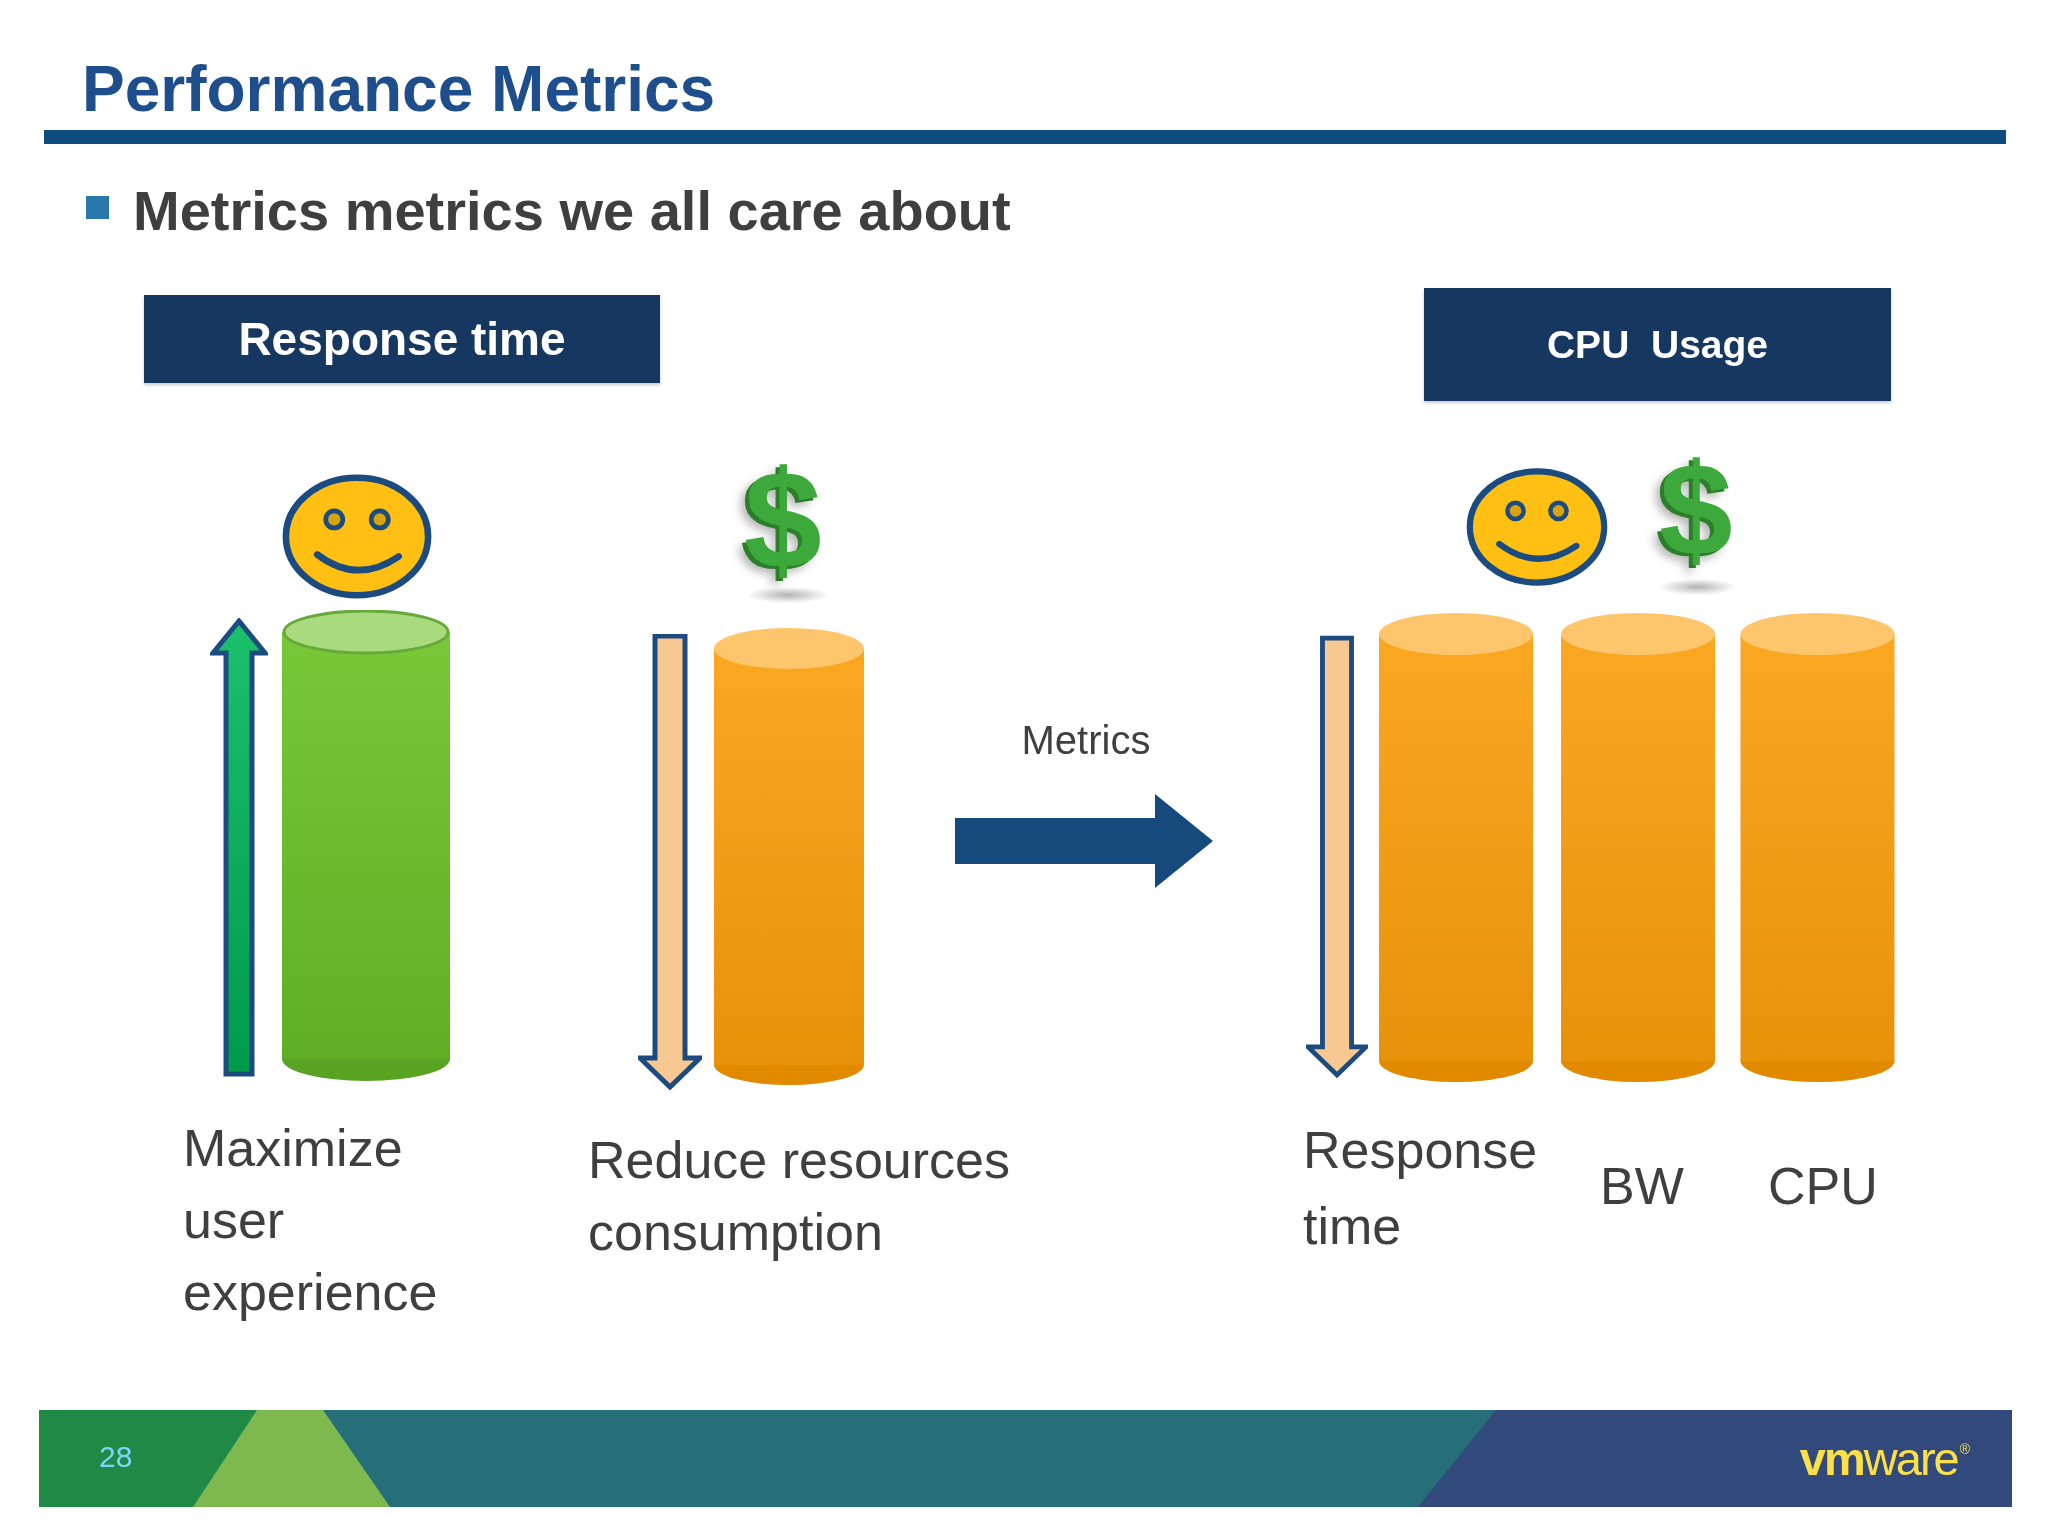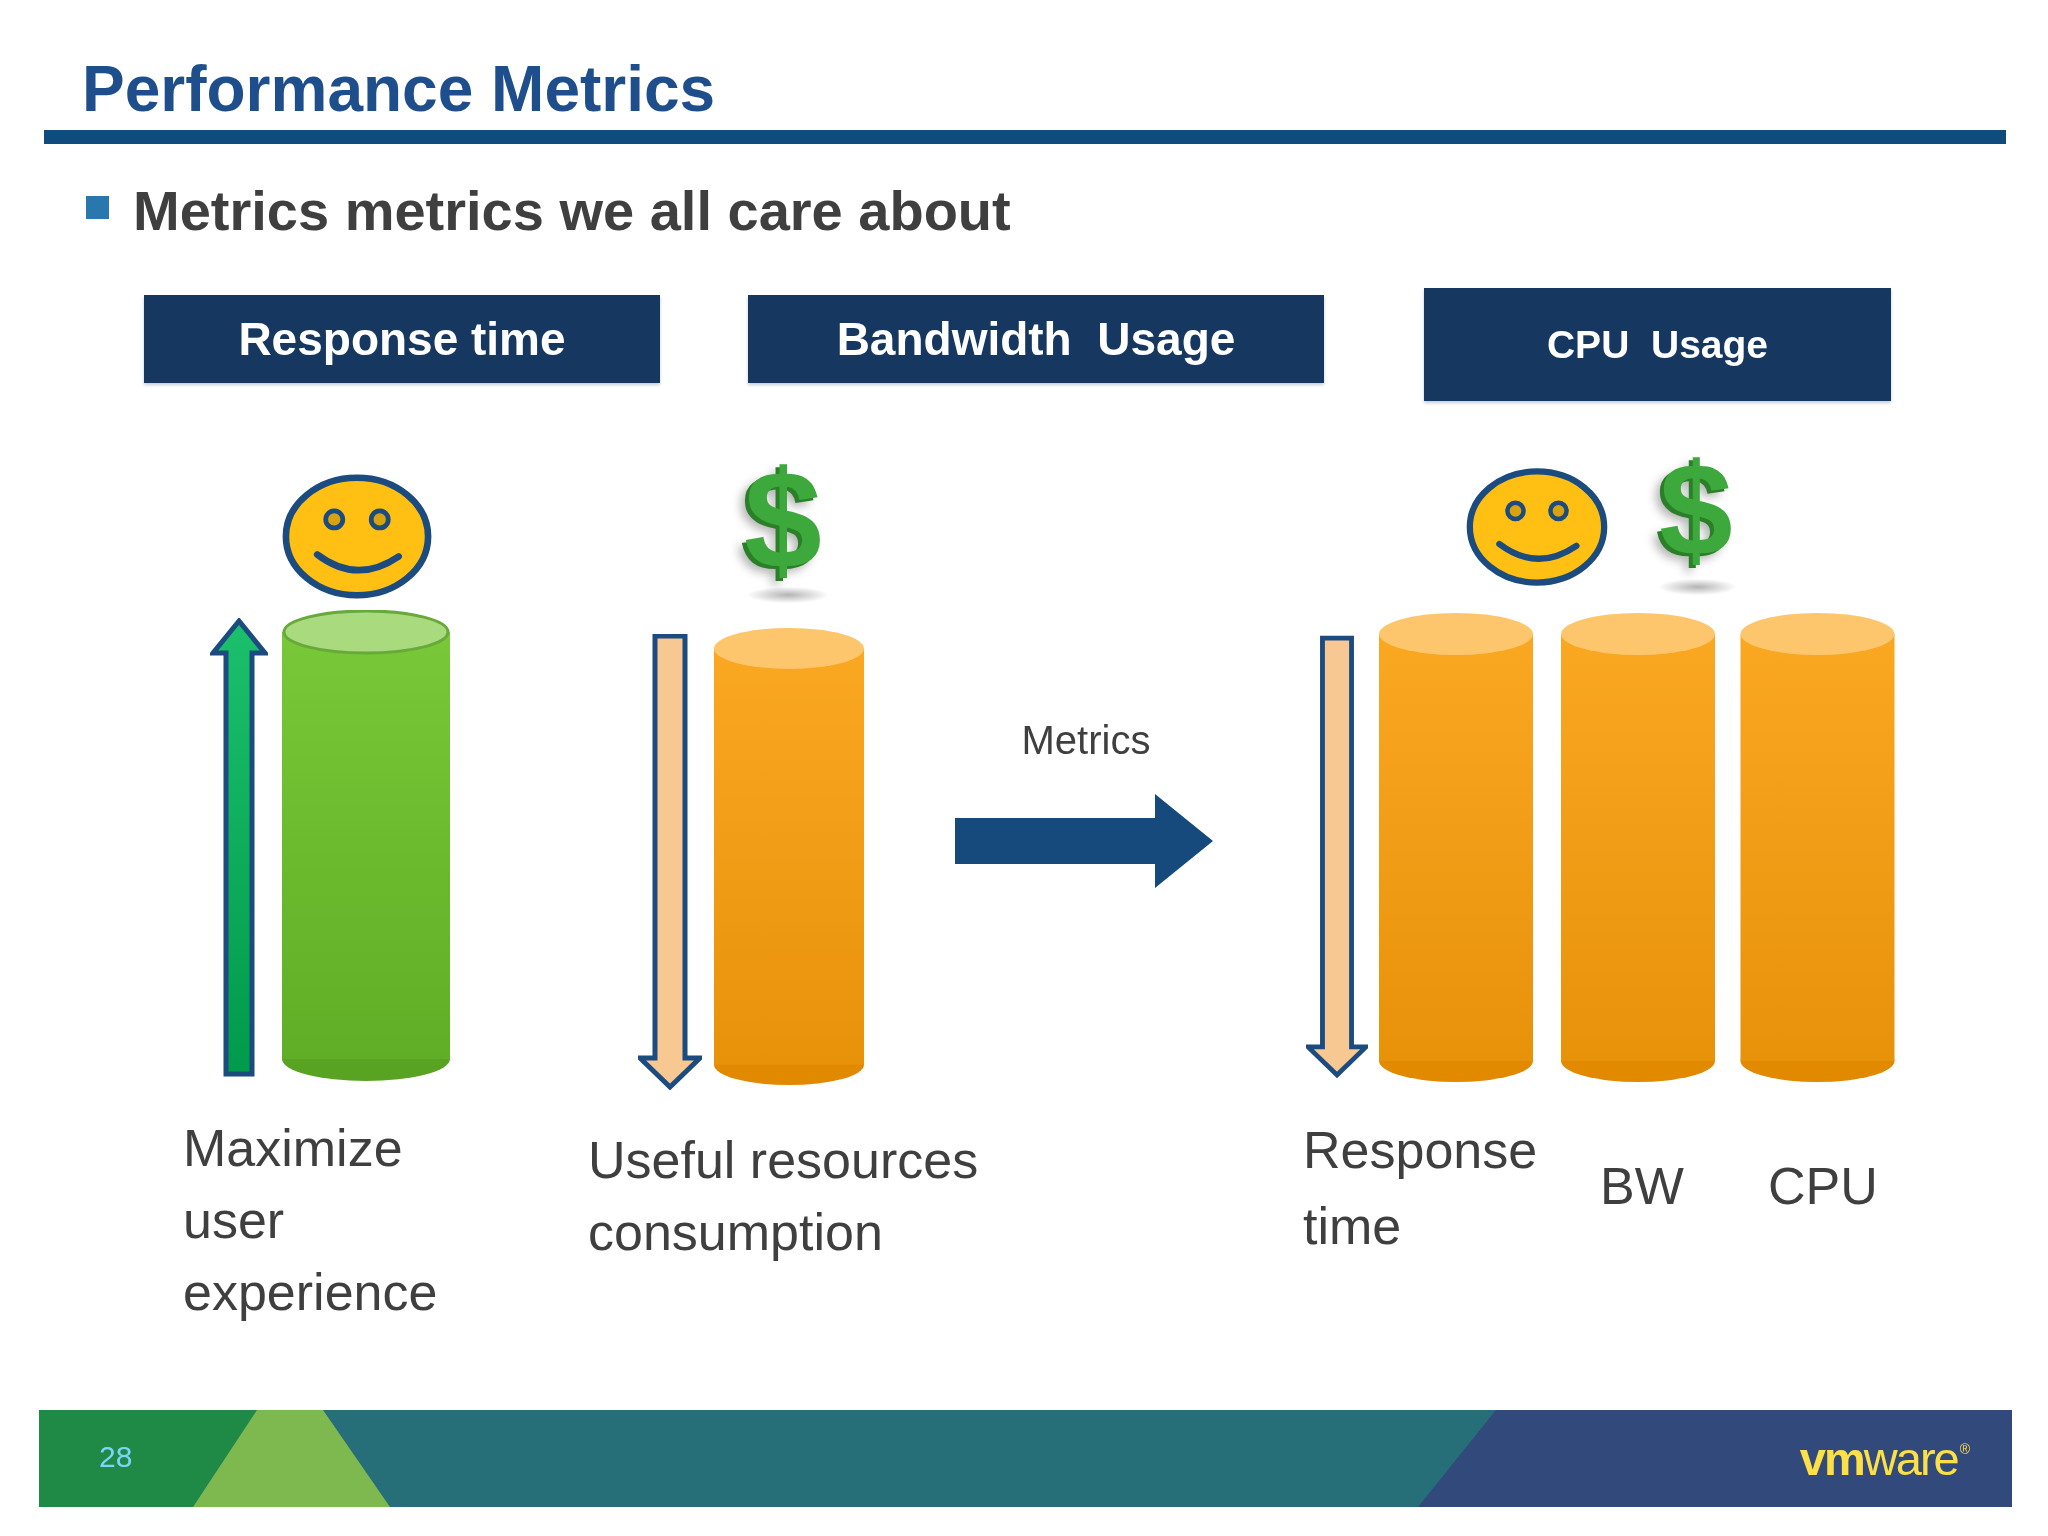--- a/index.html
+++ b/index.html
@@ -117,21 +117,20 @@
       </symbol>
     </defs>
   </svg>
 
   <div class="abs page-title">Performance Metrics</div>
   <div class="abs title-rule"></div>
   <div class="abs bullet-square"></div>
   <div class="abs bullet-text">Metrics metrics we all care about</div>
 
   <div class="abs hdr-box hdr-1">Response time</div>
-  <div class="abs hdr-box hdr-2">Bandwidth  Usage</div>
   <div class="abs hdr-box hdr-3">CPU  Usage</div>
 
   <svg class="abs" style="left:281px;top:473px" width="152" height="127">
       <use href="#sym-smiley"></use>
     </svg>
   <svg class="abs" style="left:210px;top:618px" width="58" height="459">
       <use href="#sym-up-arrow"></use>
     </svg>
   <svg class="abs" style="left:282px;top:610px" width="168" height="471">
       <use href="#sym-cyl-green"></use>
@@ -141,21 +140,21 @@
 experience</div>
 
   <div class="abs ground-shadow shadow-1"></div>
   <div class="abs dollar dollar-1">$</div>
   <svg class="abs" style="left:638px;top:634px" width="64" height="456">
       <use href="#sym-down-arrow"></use>
     </svg>
   <svg class="abs" style="left:712px;top:628px" width="154" height="458">
       <use href="#sym-cyl-orange"></use>
     </svg>
-  <div class="abs caption cap-mid">Useful resources
+  <div class="abs caption cap-mid">Reduce resources
 consumption</div>
 
   <div class="abs metrics-label">Metrics</div>
   <svg class="abs" style="left:955px;top:792px" width="262" height="98" viewBox="0 0 262 98">
     <polygon points="0,26 200,26 200,2 258,49 200,96 200,72 0,72" fill="#174A7C"></polygon>
   </svg>
 
   <svg class="abs" style="left:1465px;top:467px" width="144" height="120">
       <use href="#sym-smiley"></use>
     </svg>

